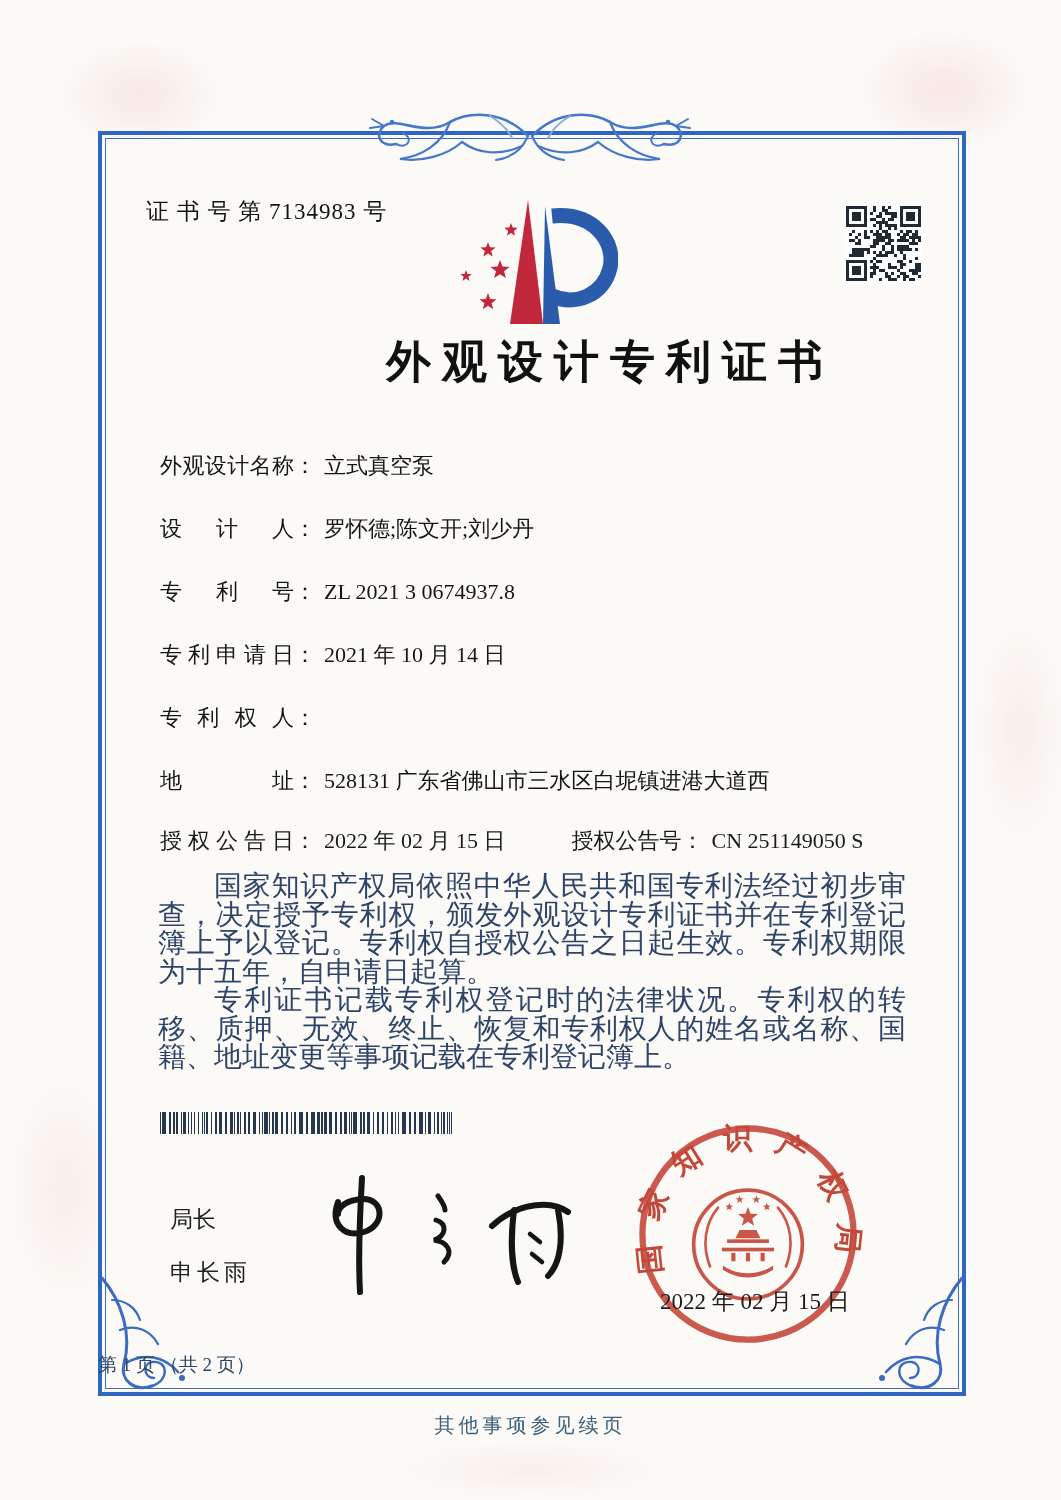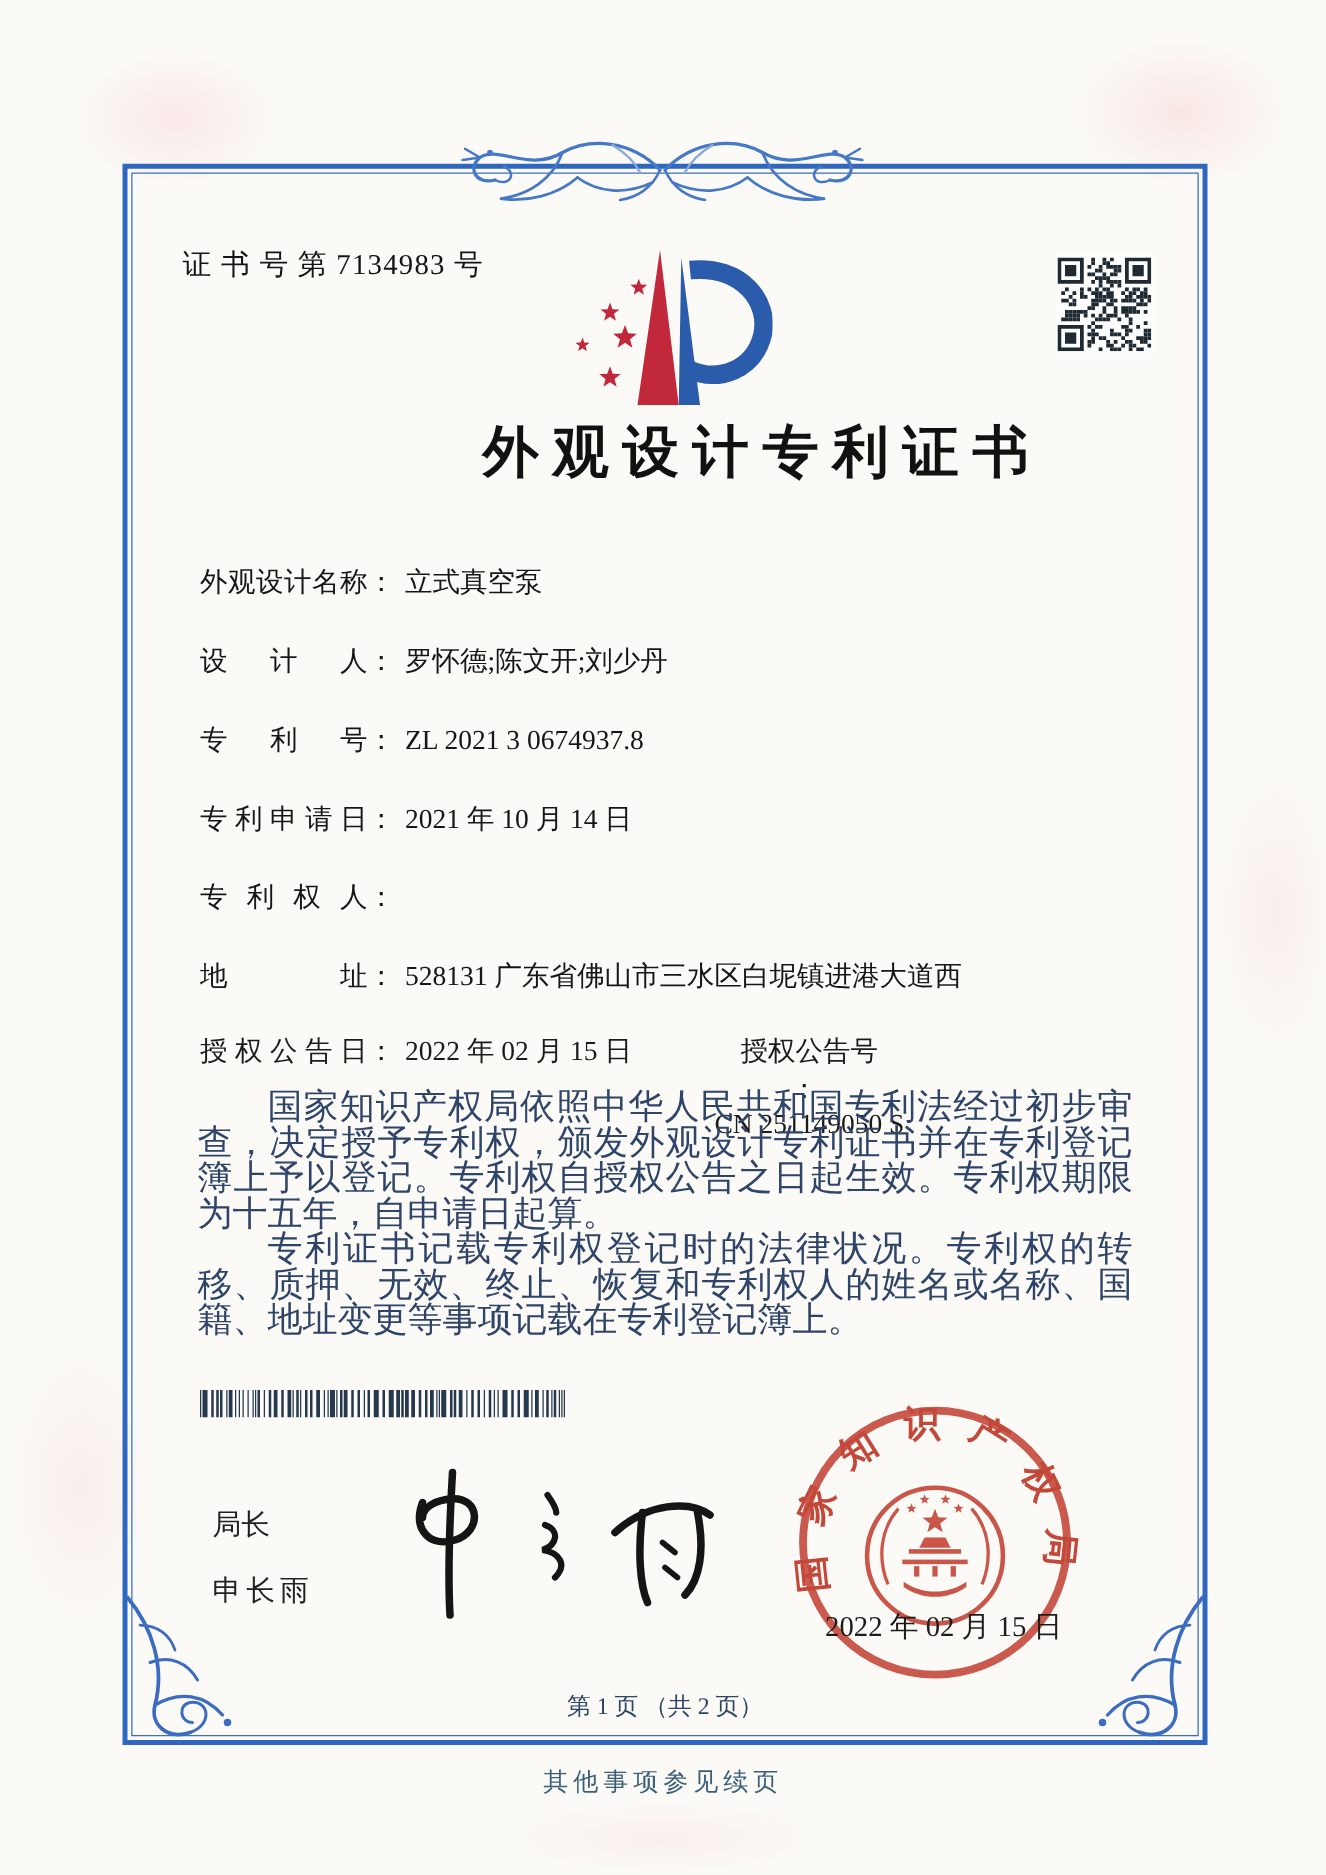--- a/index.html
+++ b/index.html
@@ -39,21 +39,21 @@
   }
 
   .fields{position:absolute; left:160px; top:434px; width:760px;}
   .frow{height:63px; display:flex; align-items:center; font-size:22px; color:#161616;}
   .flabel{display:inline-block; width:134px; text-align:justify; text-align-last:justify; -moz-text-align-last:justify;}
   .colon{margin-right:8px;}
   .fvalue{white-space:pre;}
 
   .grant{position:absolute; left:160px; top:826px; width:760px; display:flex; align-items:flex-start; font-size:22px;}
   .grant .pair{display:flex; align-items:center;}
-  .grant .pair2{margin-left:66px;flex-direction:column;}
+  .grant .pair2{margin-left:66px;}
   .grant .glabel{display:inline-block; width:134px; text-align:justify; text-align-last:justify;}
 
   .paras{
     position:absolute; left:158px; top:872px; width:748px;
     font-size:28px; line-height:28.5px; color:#2e4469; text-align:justify;
   }
   .paras p{margin:0; text-indent:2em;}
 
   .barcode{position:absolute; left:160px; top:1112px;}
 
@@ -61,21 +61,21 @@
   .signer .name{margin-top:22px; letter-spacing:4px;}
   .signature{position:absolute; left:286px; top:1168px;}
 
   .seal{position:absolute; left:633px; top:1117px; opacity:.92;}
   .seal-date{
     position:absolute; left:660px; top:1286px; z-index:5;
     font-size:23px; color:#1c1c1c; white-space:pre;
   }
 
   .page-no{
-    position:absolute; left:98px; top:1352px; width:868px; text-align:center;
+    position:absolute; left:98px; top:1352px; width:868px; text-align:left;
     font-size:19px; color:#2c4562; white-space:pre;
   }
   .footer-note{
     position:absolute; left:0; top:1412px; width:1061px; text-align:center;
     font-size:20px; color:#3a5f78; letter-spacing:4px;
   }
 </style>
 </head>
 <body>
 

